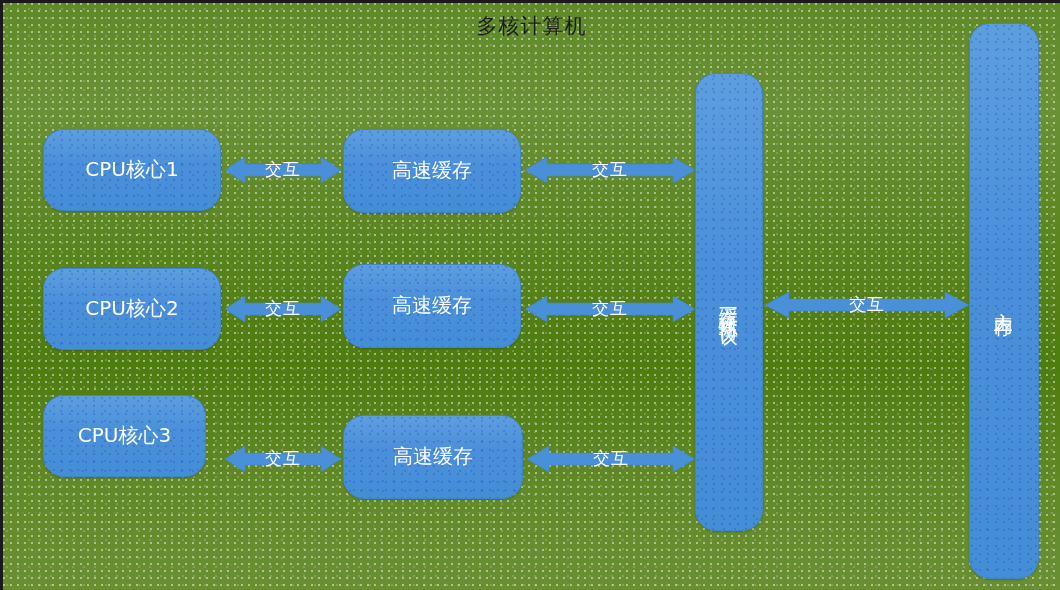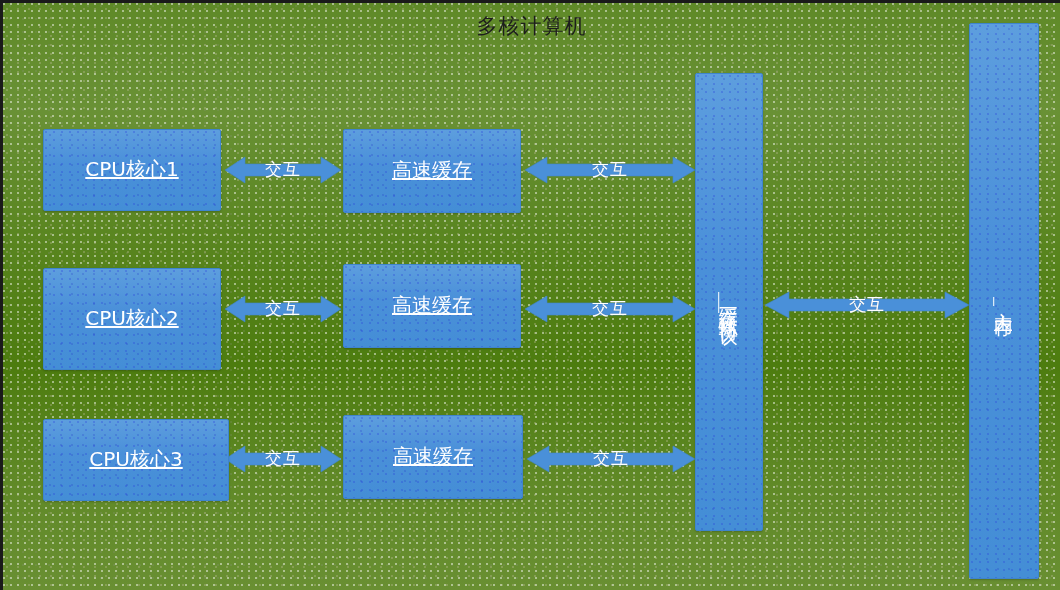--- a/index.html
+++ b/index.html
@@ -54,37 +54,36 @@
     font-size: 21px;
     color: #1d1d1d;
     letter-spacing: 1px;
     z-index: 6;
   }
 
   
   .node {
     position: absolute;
     box-sizing: border-box;
-    border-radius: 2px;
+    border-radius: 21px;
     background:
       radial-gradient(circle at 2px 2px, rgba(40,60,220,.30) 0.7px, transparent 1.0px) 0 0/8px 8px,
       radial-gradient(circle at 2px 2px, rgba(30,50,200,.22) 0.7px, transparent 1.0px) 4px 3px/11px 10px,
       linear-gradient(180deg, #5d9ede 0%, #4a90d9 42%, #448ed6 100%);
     border: 1px solid #3f84cc;
     box-shadow: 0 1px 2px rgba(0,0,0,.22);
     color: #ffffff;
     display: flex;
     align-items: center;
     justify-content: center;
     text-align: center;
     font-size: 20px;
     line-height: 1.18;
     z-index: 4;
     user-select: none;
-    text-decoration: underline;
   }
   .node.vertical {
     writing-mode: vertical-rl;
     text-orientation: upright;
     letter-spacing: 3px;
     font-size: 19px;
   }
 
   
   .arrow {
@@ -128,39 +127,39 @@
 
   <div class="node" style="left:340px; top:126px; width:178px; height:84px;">高速缓存</div>
 
   <div class="arrow" style="left:522px; top:150px; width:170px; height:34px;">
     <svg width="170" height="34" viewBox="0 0 170 34" aria-hidden="true">
       <polygon points="0,17 22,4 22,11 148,11 148,4 170,17 148,30 148,23 22,23 22,30" fill="#4a90d9" stroke="#3f84cc" stroke-width="0.6"></polygon>
     </svg>
     <span class="alabel">交互</span>
   </div>
 
-  <div class="node" style="left:40px; top:265px; width:178px; height:102px;">CPU核心2</div>
+  <div class="node" style="left:40px; top:265px; width:178px; height:82px;">CPU核心2</div>
 
   <div class="arrow" style="left:222px; top:289px; width:116px; height:34px;">
     <svg width="116" height="34" viewBox="0 0 116 34" aria-hidden="true">
       <polygon points="0,17 20,4 20,11 96,11 96,4 116,17 96,30 96,23 20,23 20,30" fill="#4a90d9" stroke="#3f84cc" stroke-width="0.6"></polygon>
     </svg>
     <span class="alabel">交互</span>
   </div>
 
   <div class="node" style="left:340px; top:261px; width:178px; height:84px;">高速缓存</div>
 
   <div class="arrow" style="left:522px; top:289px; width:170px; height:34px;">
     <svg width="170" height="34" viewBox="0 0 170 34" aria-hidden="true">
       <polygon points="0,17 22,4 22,11 148,11 148,4 170,17 148,30 148,23 22,23 22,30" fill="#4a90d9" stroke="#3f84cc" stroke-width="0.6"></polygon>
     </svg>
     <span class="alabel">交互</span>
   </div>
 
-  <div class="node" style="left:40px; top:416px; width:186px; height:82px;text-align:right;">CPU核心3</div>
+  <div class="node" style="left:40px; top:392px; width:163px; height:82px;text-align:right;">CPU核心3</div>
 
   <div class="arrow" style="left:222px; top:439px; width:116px; height:34px;">
     <svg width="116" height="34" viewBox="0 0 116 34" aria-hidden="true">
       <polygon points="0,17 20,4 20,11 96,11 96,4 116,17 96,30 96,23 20,23 20,30" fill="#4a90d9" stroke="#3f84cc" stroke-width="0.6"></polygon>
     </svg>
     <span class="alabel">交互</span>
   </div>
 
   <div class="node" style="left:340px; top:412px; width:180px; height:84px;">高速缓存</div>
 

